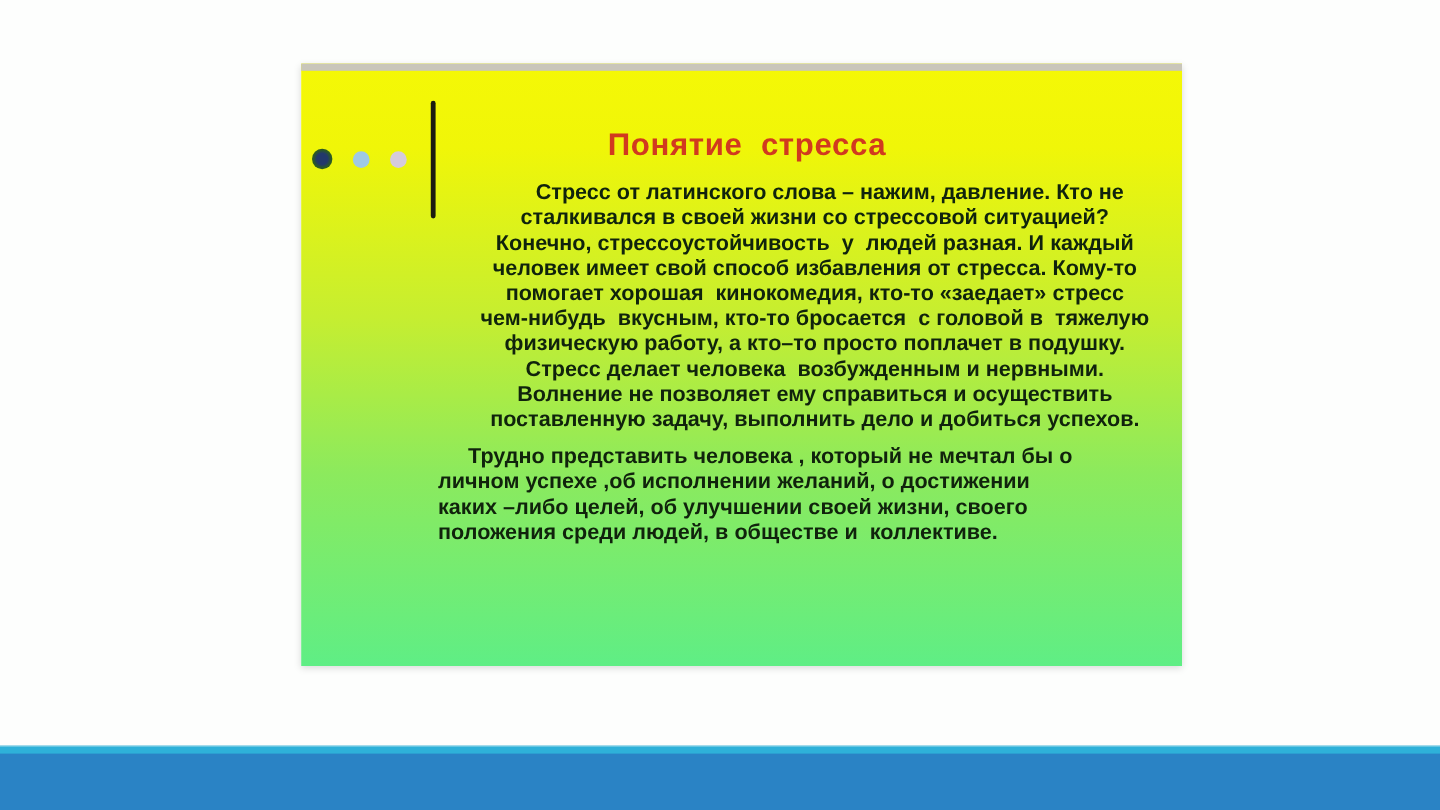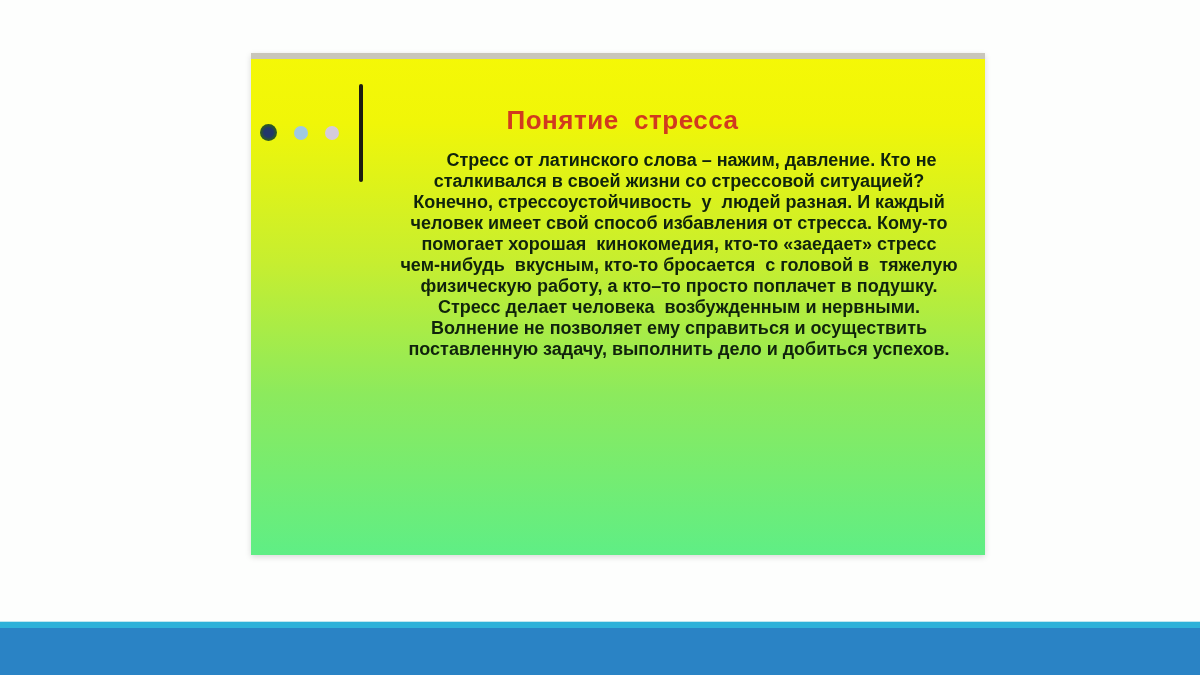--- a/index.html
+++ b/index.html
@@ -116,19 +116,23 @@
     <div class="bodytext para1">     Стресс от латинского слова – нажим, давление. Кто не
 сталкивался в своей жизни со стрессовой ситуацией?
 Конечно, стрессоустойчивость  у  людей разная. И каждый
 человек имеет свой способ избавления от стресса. Кому-то
 помогает хорошая  кинокомедия, кто-то «заедает» стресс
 чем-нибудь  вкусным, кто-то бросается  с головой в  тяжелую
 физическую работу, а кто–то просто поплачет в подушку.
 Стресс делает человека  возбужденным и нервными.
 Волнение не позволяет ему справиться и осуществить
 поставленную задачу, выполнить дело и добиться успехов.</div>
+    <div class="bodytext para2">     Трудно представить человека , который не мечтал бы о
+личном успехе ,об исполнении желаний, о достижении
+каких –либо целей, об улучшении своей жизни, своего
+положения среди людей, в обществе и  коллективе.</div>
   </div>
 
   <div class="bottom-bar">
     <div class="bottom-bar-accent"></div>
   </div>
 
 </div>
 
 </body></html>

